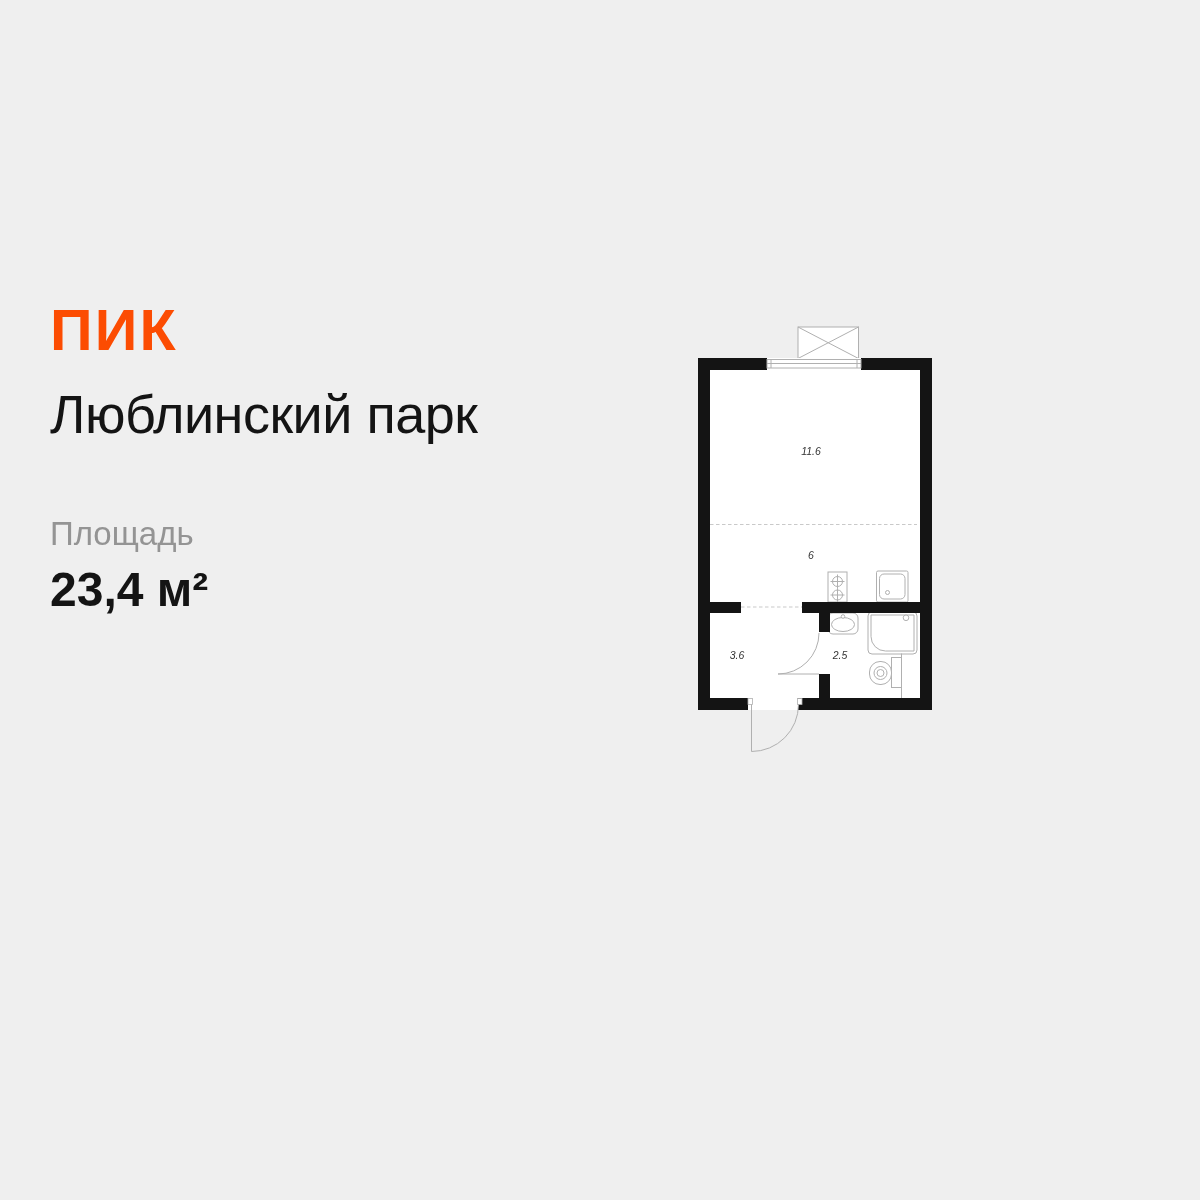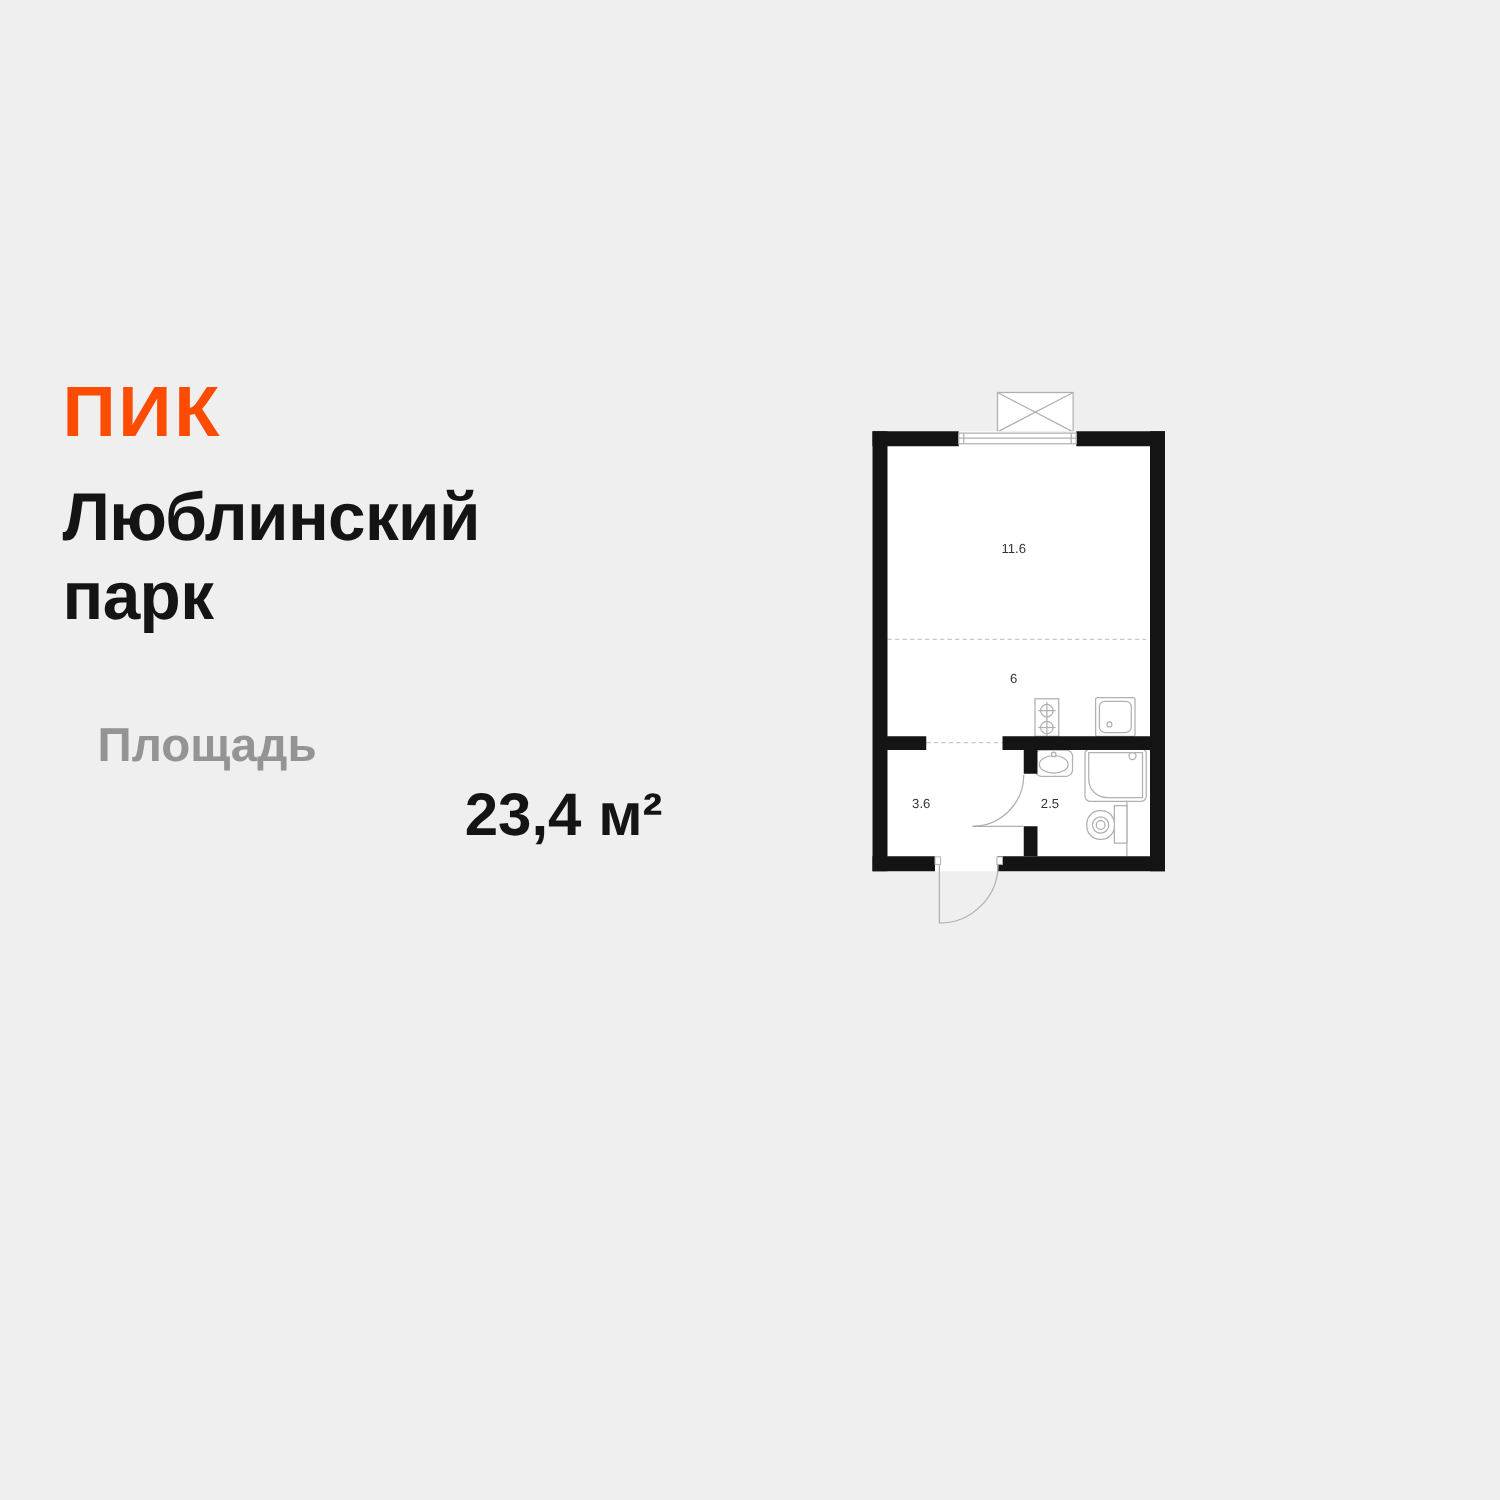--- a/index.html
+++ b/index.html
@@ -34,47 +34,46 @@
     font-weight: bold;
     letter-spacing: 2px;
     color: var(--accent);
     transform: scaleX(1.04);
     transform-origin: left center;
   }
   .title {
     margin: 24px 0 0 0;
     font-size: 54px;
     line-height: 63px;
-    font-weight: bold;
+    font-weight: normal;
     letter-spacing: -0.5px;
     color: var(--text);
     max-width: 430px;
   }
   .area-label {
     margin-top: 68px;
-    font-size: 38px;
+    font-size: 33px;
     line-height: 40px;
-    font-weight: bold;
+    font-weight: normal;
     color: var(--muted);
-    margin-left: 28px;
   }
   .area-value {
     margin-top: 8px;
     font-size: 48px;
     line-height: 55px;
     font-weight: bold;
     color: var(--text);
-    text-align: right;
   }
   .plan-wrap {
     position: absolute;
     left: 688px;
-    top: 307px;
+    top: 320px;
     width: 256px;
     height: 440px;
+    font-style: italic;
   }
   .wall rect { fill: var(--wall); stroke: none; }
   .base { fill: var(--floor); }
   .outline-thin line, .outline-thin path { stroke: var(--outline); stroke-width: 1; fill: none; }
   .outline-thin rect { stroke: var(--outline); stroke-width: 1; fill: var(--floor); }
   .jamb { fill: var(--floor); stroke: var(--outline); stroke-width: 0.8; }
   .dash { stroke: var(--dash); stroke-width: 1; stroke-dasharray: 3.5 2.5; fill: none; }
   .fixture rect, .fixture circle, .fixture ellipse, .fixture path { stroke: var(--outline); stroke-width: 1; fill: var(--floor); }
   .fixture line { stroke: var(--outline); stroke-width: 1; fill: none; }
   .room-label {

